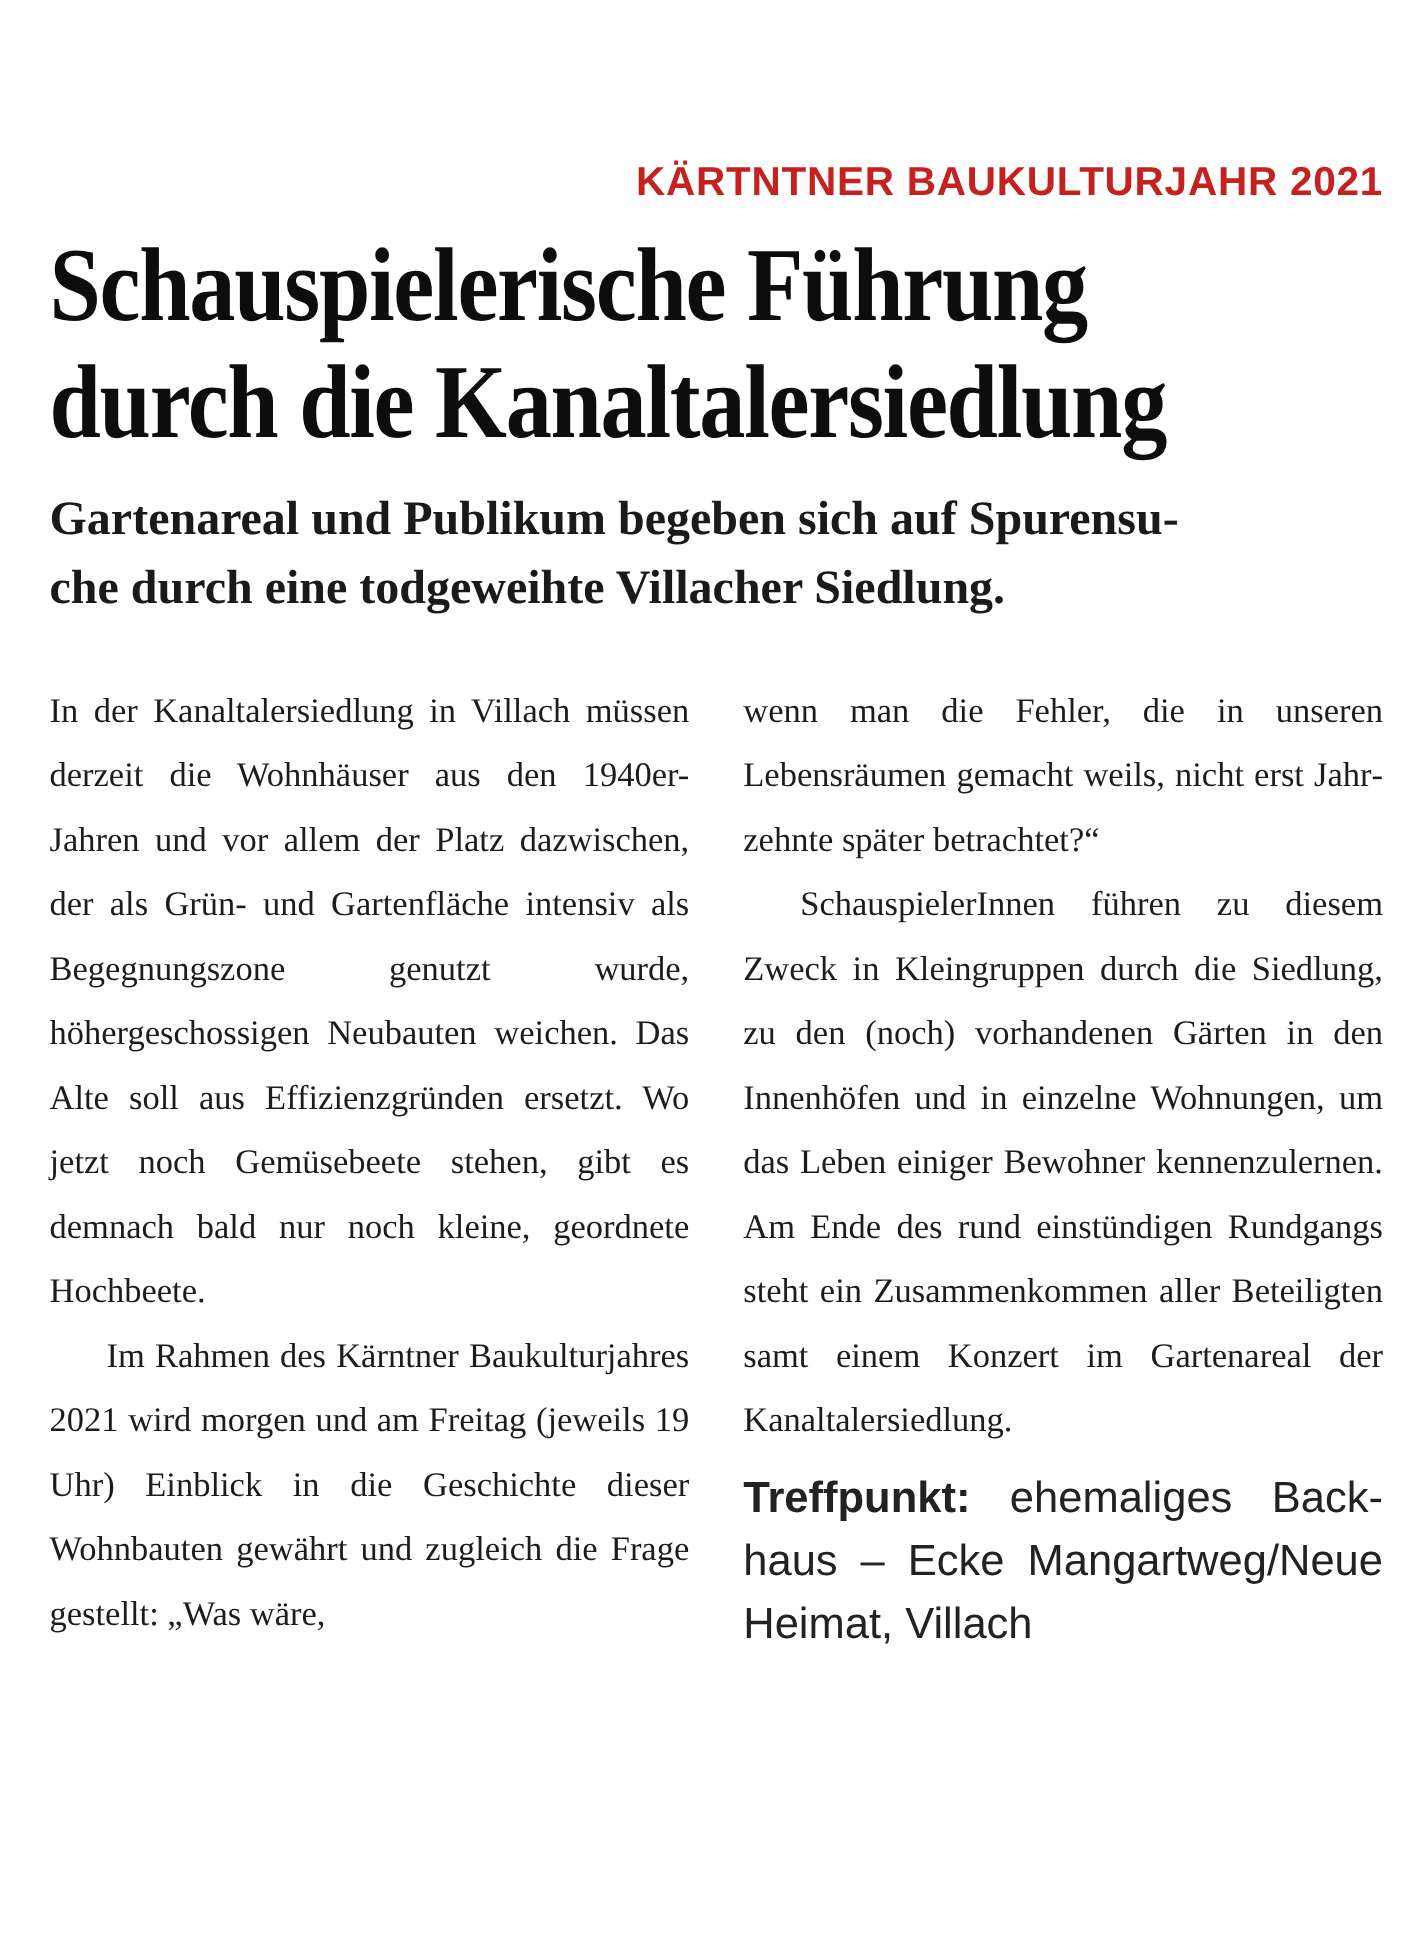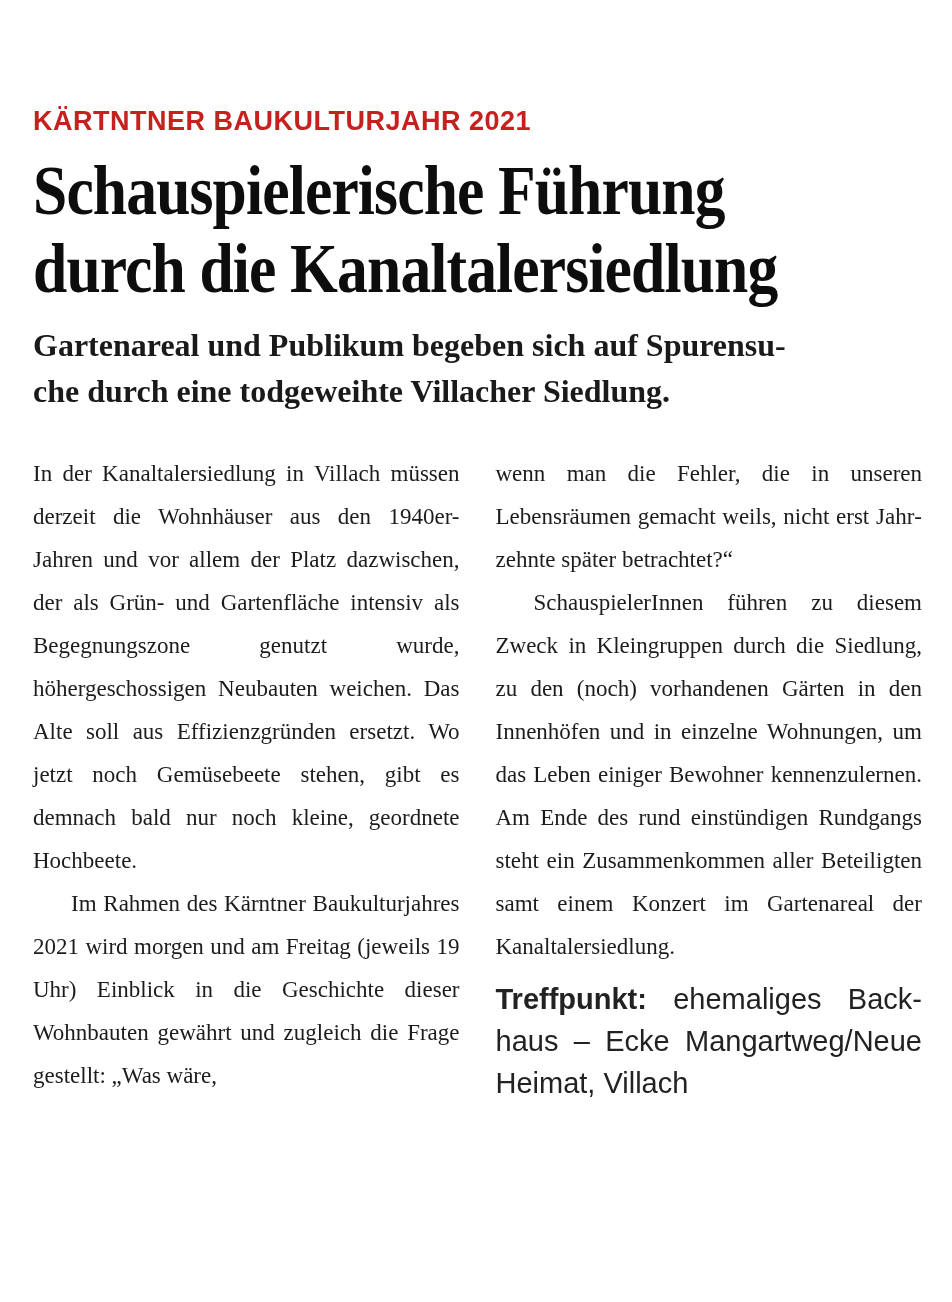--- a/index.html
+++ b/index.html
@@ -21,20 +21,21 @@
     padding: 106px 30px 0 33px;
     background: #ffffff;
   }
   .kicker {
     font-family: "Liberation Sans", sans-serif;
     font-weight: bold;
     font-size: 27px;
     line-height: 30px;
     letter-spacing: 0.5px;
     color: #c5211e;
+    text-align: right;
   }
   .headline {
     margin-top: 16px;
     font-family: "Liberation Serif", serif;
     font-weight: bold;
     font-size: 70px;
     line-height: 78px;
     letter-spacing: -1px;
     color: #0d0d0d;
     white-space: pre-line;

